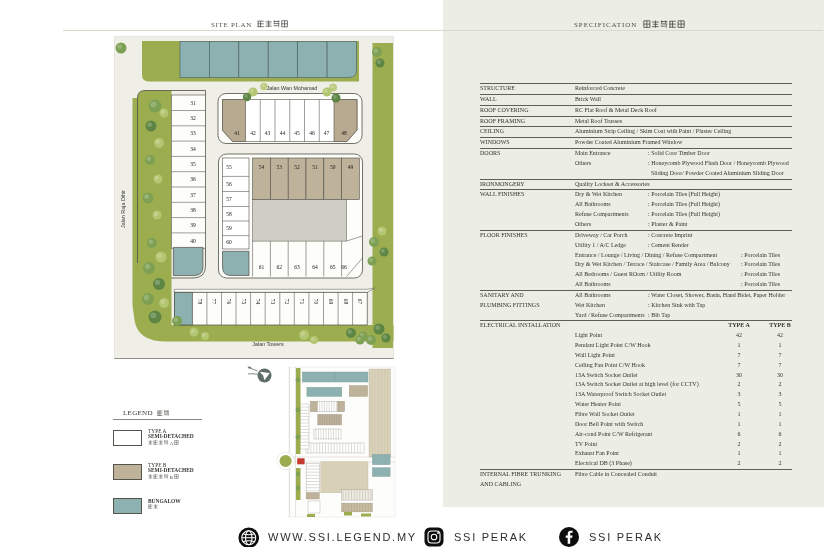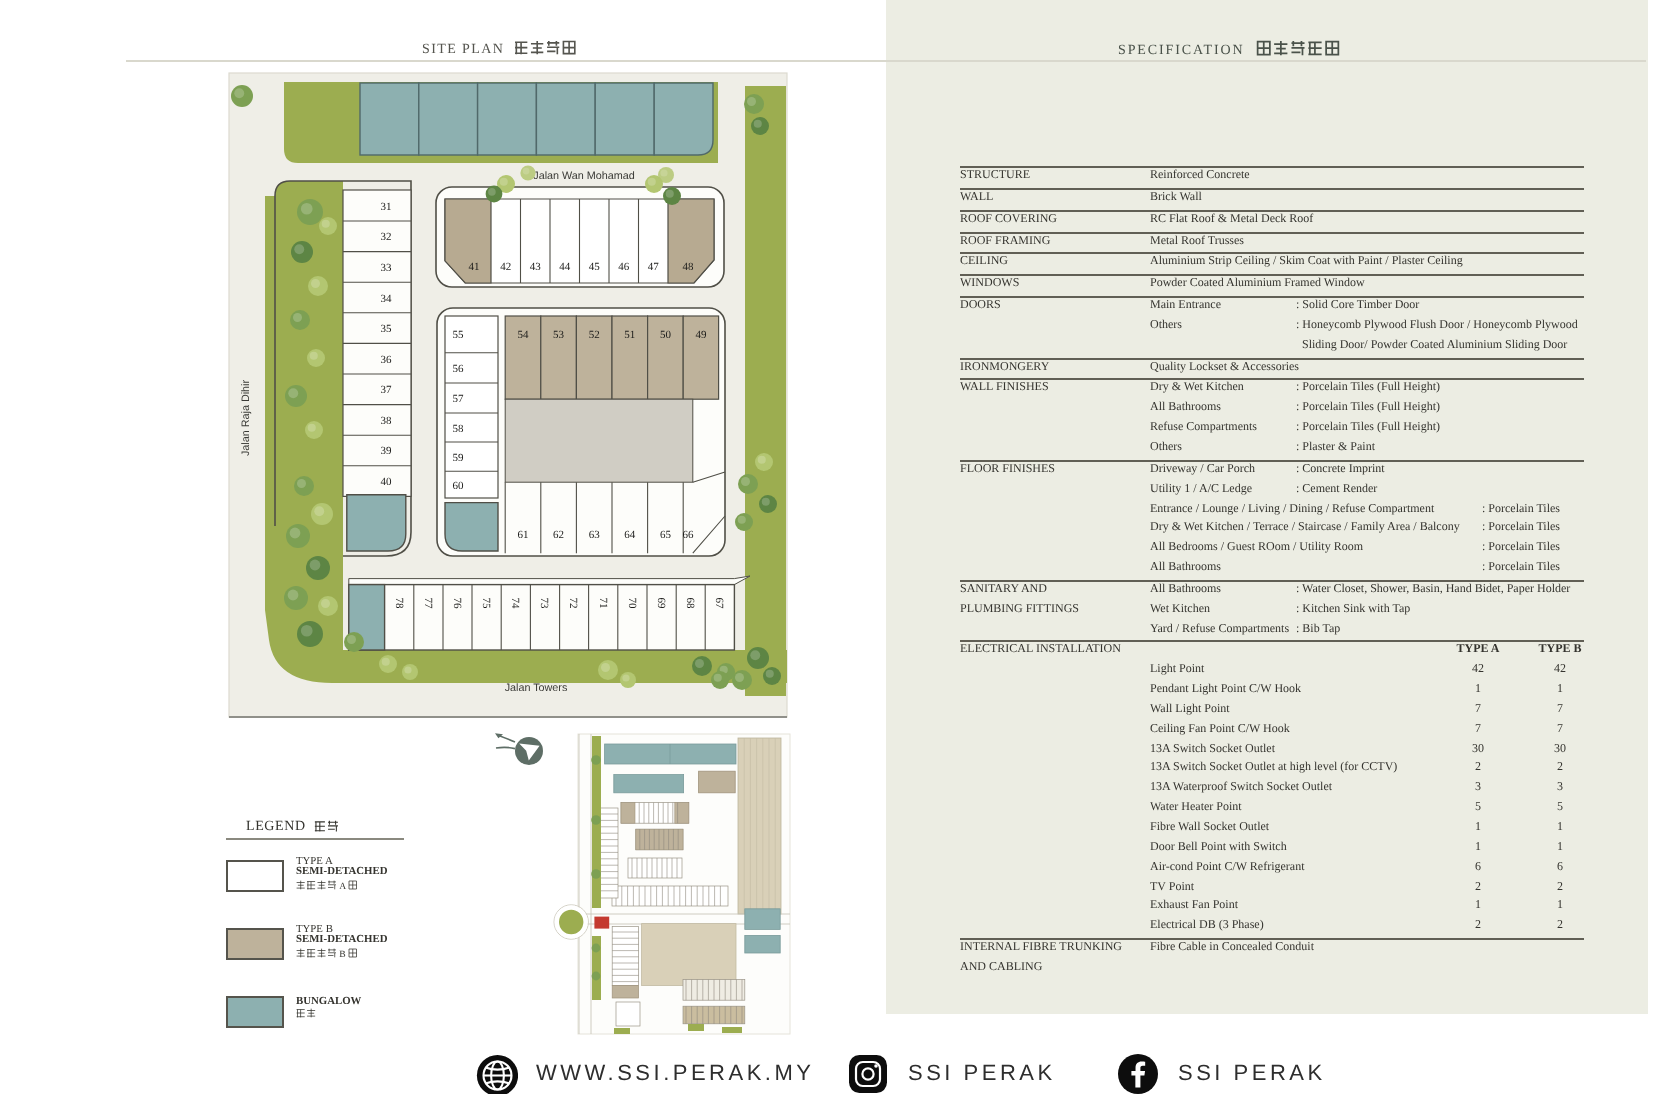--- a/index.html
+++ b/index.html
@@ -40,21 +40,21 @@
 
 <div class="abs" style="left:180px;top:20px;font-size:7px;line-height:8px;letter-spacing:0.7px;color:#55554f;white-space:nowrap;">SITE PLAN&nbsp;&nbsp;<svg width="31.1" height="7.6" viewBox="0 0 32.7 8" style="vertical-align:-1px">
         <g stroke="#55554f" stroke-width="0.85" fill="none">
           <use href="#hzA" x="0.0"></use>
           <use href="#hzC" x="8.4"></use>
           <use href="#hzD" x="16.8"></use>
           <use href="#hzB" x="25.2"></use>
         </g>
       </svg></div>
 
-<div class="abs" style="left:528px;top:20px;font-size:7px;line-height:8px;letter-spacing:0.95px;color:#4a524a;white-space:nowrap;">SPECIFICATION&nbsp;&nbsp;<svg width="41.9" height="8.2" viewBox="0 0 41.1 8" style="vertical-align:-1px">
+<div class="abs" style="left:543px;top:20px;font-size:7px;line-height:8px;letter-spacing:0.95px;color:#4a524a;white-space:nowrap;">SPECIFICATION&nbsp;&nbsp;<svg width="41.9" height="8.2" viewBox="0 0 41.1 8" style="vertical-align:-1px">
         <g stroke="#4a524a" stroke-width="0.85" fill="none">
           <use href="#hzB" x="0.0"></use>
           <use href="#hzC" x="8.4"></use>
           <use href="#hzD" x="16.8"></use>
           <use href="#hzA" x="25.2"></use>
           <use href="#hzB" x="33.6"></use>
         </g>
       </svg></div>
 <svg class="abs" style="left:0;top:0;" width="840" height="560" viewBox="0 0 840 560">
 
@@ -724,21 +724,21 @@
 <svg class="abs" style="left:206.5px;top:526.5px;" width="21.5" height="21.5" viewBox="0 0 21.5 21.5">
 <circle cx="10.75" cy="10.75" r="10.3" fill="#0d0d0d"></circle>
 <g stroke="#fff" stroke-width="1.05" fill="none">
 <circle cx="10.75" cy="10.75" r="7"></circle>
 <ellipse cx="10.75" cy="10.75" rx="3.2" ry="7"></ellipse>
 <line x1="3.75" y1="10.75" x2="17.75" y2="10.75"></line>
 <path d="M4.7,6.7 Q10.75,8.9 16.8,6.7 M4.7,14.8 Q10.75,12.6 16.8,14.8"></path>
 </g>
     </svg>
 
-<div class="abs" style="left:237px;top:530.5px;font-family:'Liberation Sans',sans-serif;font-size:11px;letter-spacing:1.75px;color:#2e2e2e;">WWW.SSI.PERAK.MY</div>
+<div class="abs" style="left:237px;top:530.5px;font-family:'Liberation Sans',sans-serif;font-size:11px;letter-spacing:1.75px;color:#2e2e2e;">WWW.SSI.LEGEND.MY</div>
 
 <svg class="abs" style="left:392.5px;top:527px;" width="20" height="20" viewBox="0 0 20 20">
 <rect x="0.5" y="0.5" width="19" height="19" rx="5.2" fill="#0d0d0d"></rect>
 <rect x="4" y="4" width="12" height="12" rx="3.4" fill="none" stroke="#fff" stroke-width="1.1"></rect>
 <circle cx="10" cy="10" r="2.8" fill="none" stroke="#fff" stroke-width="1.1"></circle>
 <circle cx="14" cy="6" r="0.9" fill="#fff"></circle>
 </svg>
 
 <div class="abs" style="left:423px;top:530.5px;font-family:'Liberation Sans',sans-serif;font-size:11px;letter-spacing:1.75px;color:#2e2e2e;">SSI PERAK</div>
 

